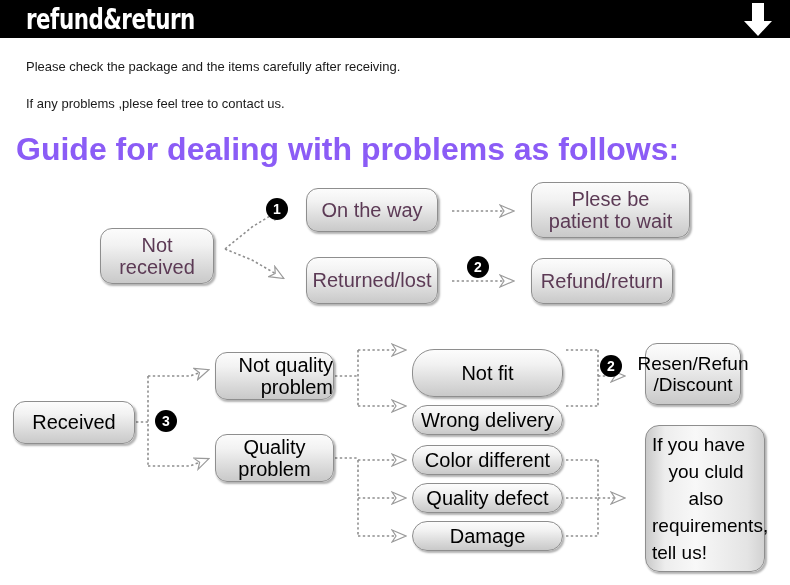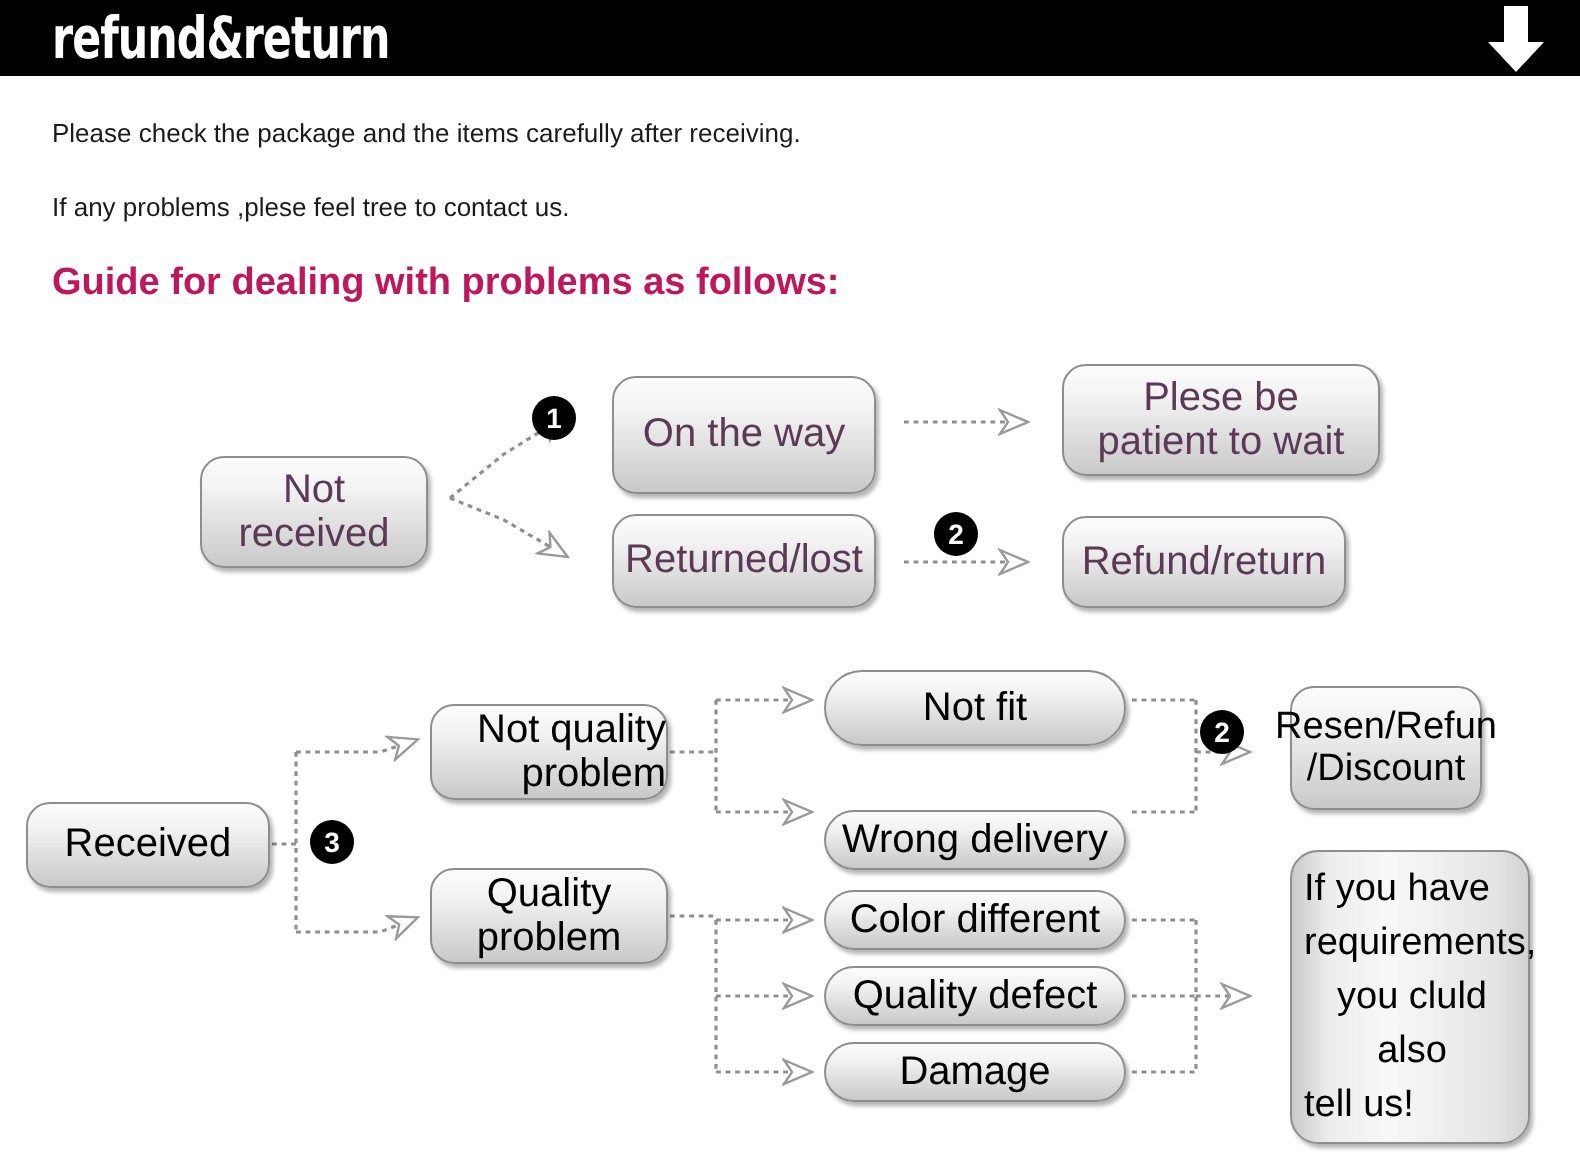--- a/index.html
+++ b/index.html
@@ -52,25 +52,25 @@
     position: absolute;
     left: 26px;
     font-size: 13px;
     color: #1a1a1a;
     white-space: nowrap;
   }
   #intro-line-1 { top: 59px; }
   #intro-line-2 { top: 96px; }
   #guide-heading {
     position: absolute;
-    left: 26px;
+    left: 16px;
     top: 131px;
-    font-size: 19px;
+    font-size: 32px;
     font-weight: bold;
-    color: #be185d;
+    color: #8b5cf6;
     white-space: nowrap;
   }
 
   
   .fbox {
     position: absolute;
     box-sizing: border-box;
     border: 1px solid #8e8e8e;
     background: linear-gradient(to bottom, #fcfcfc 0%, #f2f2f2 30%, #d9d9d9 72%, #c9c9c9 100%);
     box-shadow: 1.5px 2px 2px rgba(0,0,0,0.30);
@@ -171,21 +171,21 @@
     <path d="M598,498 L624,498"></path>
   </g>
 </svg>
 
 <div class="fbox rnd12 purple" style="left:100px; top:228px; width:114px; height:56px;">
   <span>Not received</span>
 </div>
 
 <div class="badge" style="left:266px; top:198px;">1</div>
 
-<div class="fbox rnd12 purple" style="left:306px; top:188px; width:132px; height:59px;">
+<div class="fbox rnd12 purple" style="left:306px; top:188px; width:132px; height:44px;">
   <span>On the way</span>
 </div>
 
 <div class="fbox rnd12 purple" style="left:306px; top:257px; width:132px; height:47px;">
   <span>Returned/lost</span>
 </div>
 
 <div class="fbox rnd12 purple" style="left:531px; top:182px; width:159px; height:56px; flex-direction:column;">
   <span>Plese be</span>
   <span>patient to wait</span>
@@ -206,21 +206,21 @@
 <div class="fbox rnd12" style="left:215px; top:352px; width:119px; height:48px; flex-direction:column;align-items:flex-end;">
   <span>Not quality</span>
   <span>problem</span>
 </div>
 
 <div class="fbox rnd12" style="left:215px; top:434px; width:119px; height:48px; flex-direction:column;">
   <span>Quality</span>
   <span>problem</span>
 </div>
 
-<div class="fbox pill" style="left:412px; top:335px; width:151px; height:38px;">
+<div class="fbox pill" style="left:412px; top:349px; width:151px; height:48px;">
   <span>Not fit</span>
 </div>
 
 <div class="fbox pill" style="left:412px; top:391px; width:151px; height:30px;margin-top:14px;">
   <span>Wrong delivery</span>
 </div>
 
 <div class="fbox pill" style="left:412px; top:445px; width:151px; height:30px;">
   <span>Color different</span>
 </div>
@@ -235,16 +235,16 @@
 
 <div class="badge" style="left:600px; top:355px;">2</div>
 
 <div class="fbox rnd12" style="left:645px; top:343px; width:96px; height:62px; flex-direction:column; font-size:19px;">
   <span>Resen/Refun</span>
   <span>/Discount</span>
 </div>
 
 <div class="fbox note" style="left:645px; top:425px; width:120px; height:147px; flex-direction:column; font-size:19px;">
   <span>If you have</span>
+  <span>you cluld also</span>
   <span>requirements,</span>
-  <span>you cluld also</span>
   <span>tell us!</span>
 </div>
 
 </body></html>

